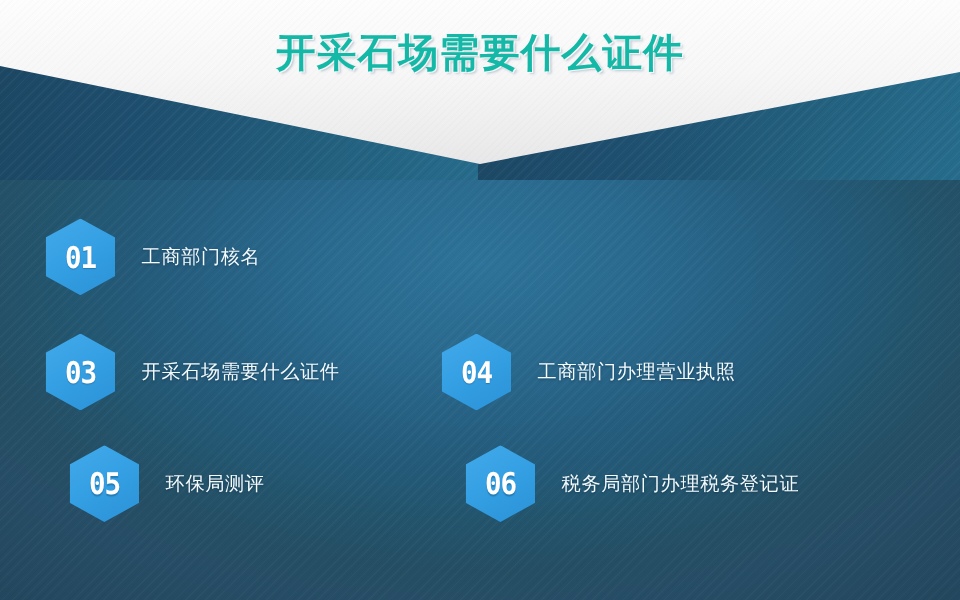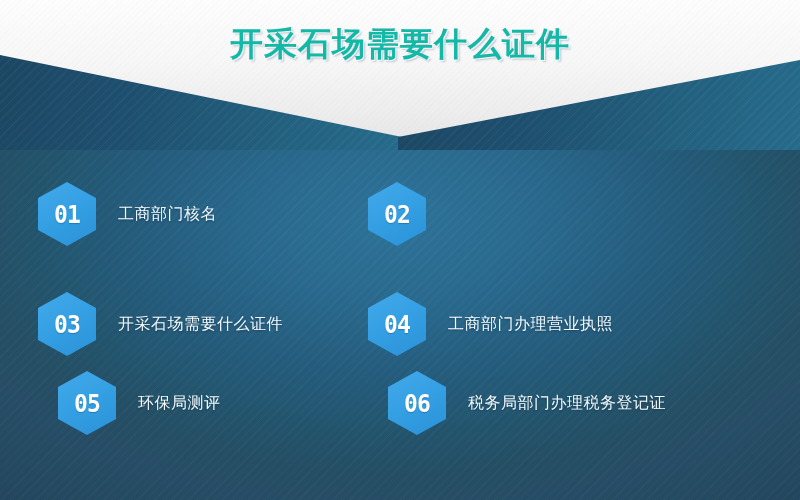--- a/index.html
+++ b/index.html
@@ -102,21 +102,21 @@
 
   
   .list{
     position:absolute;left:0;top:150px;width:800px;height:350px;text-decoration:underline;
   }
   .row{
     position:absolute;left:0;width:800px;height:66px;
     display:flex;
   }
   .row.r0{top:31px;}
-  .row.r1{top:141px;}
+  .row.r1{top:127px;}
   .row.r2{top:220px;padding-left:20px;}
 
   .cell{
     display:flex;align-items:center;
     height:66px;
   }
   .cell.c0{width:362px;padding-left:38px;box-sizing:border-box;}
   .cell.c1{width:438px;padding-left:6px;box-sizing:border-box;}
 
   .hexwrap{
@@ -168,24 +168,20 @@
 
     <div class="row r0">
       <div class="cell c0">
         <div class="hexwrap">
           <div class="hex"></div>
           <div class="hexnum">01</div>
         </div>
         <div class="itemlabel">工商部门核名</div>
       </div>
       <div class="cell c1">
-        <div class="hexwrap">
-          <div class="hex"></div>
-          <div class="hexnum">02</div>
-        </div>
       </div>
     </div>
 
     <div class="row r1">
       <div class="cell c0">
         <div class="hexwrap">
           <div class="hex"></div>
           <div class="hexnum">03</div>
         </div>
         <div class="itemlabel">开采石场需要什么证件</div>

